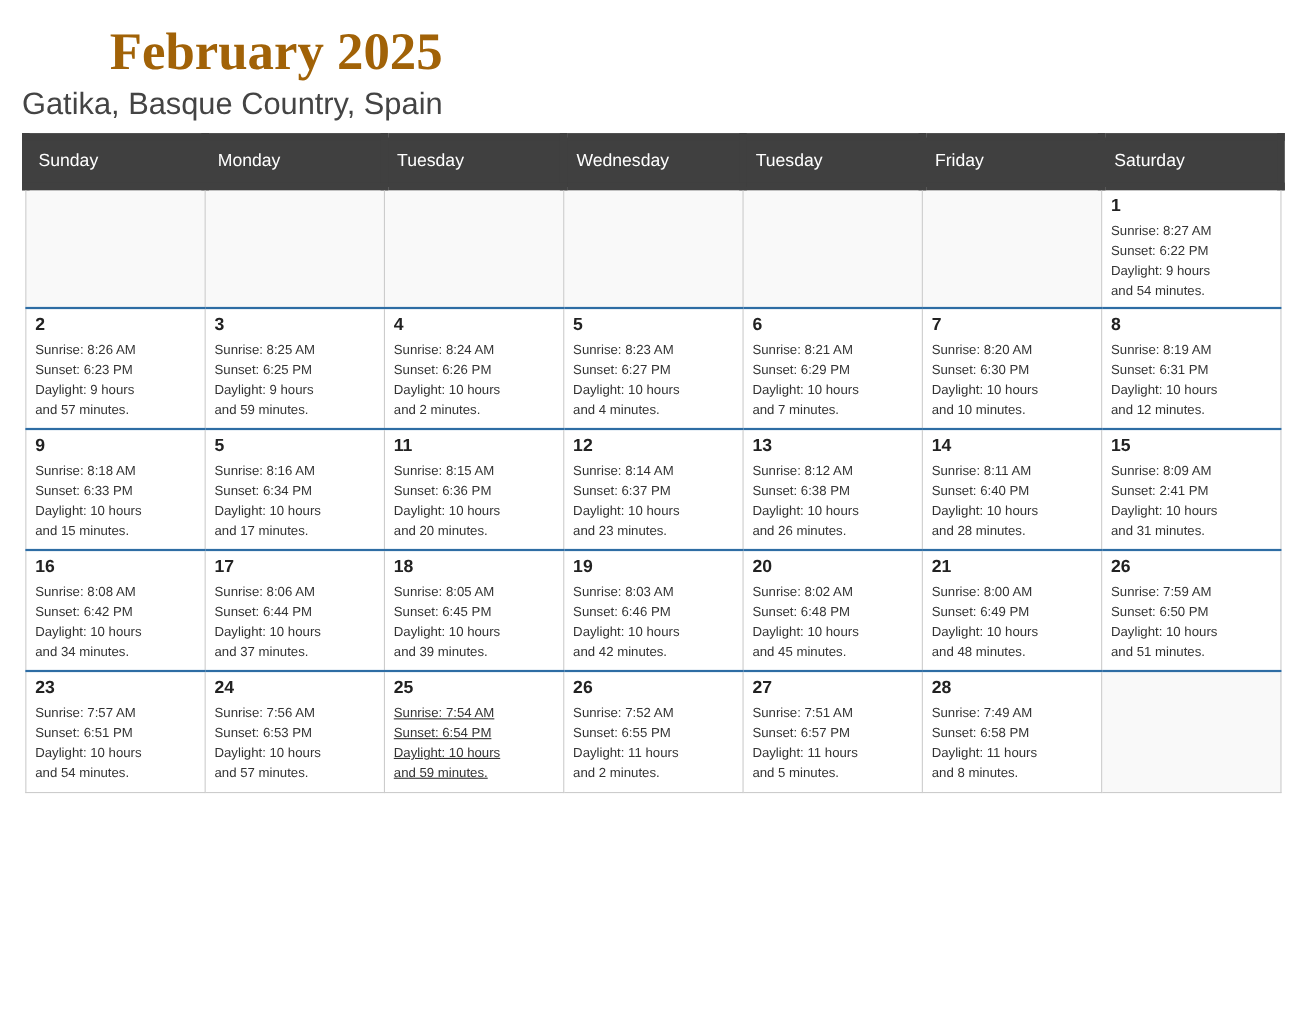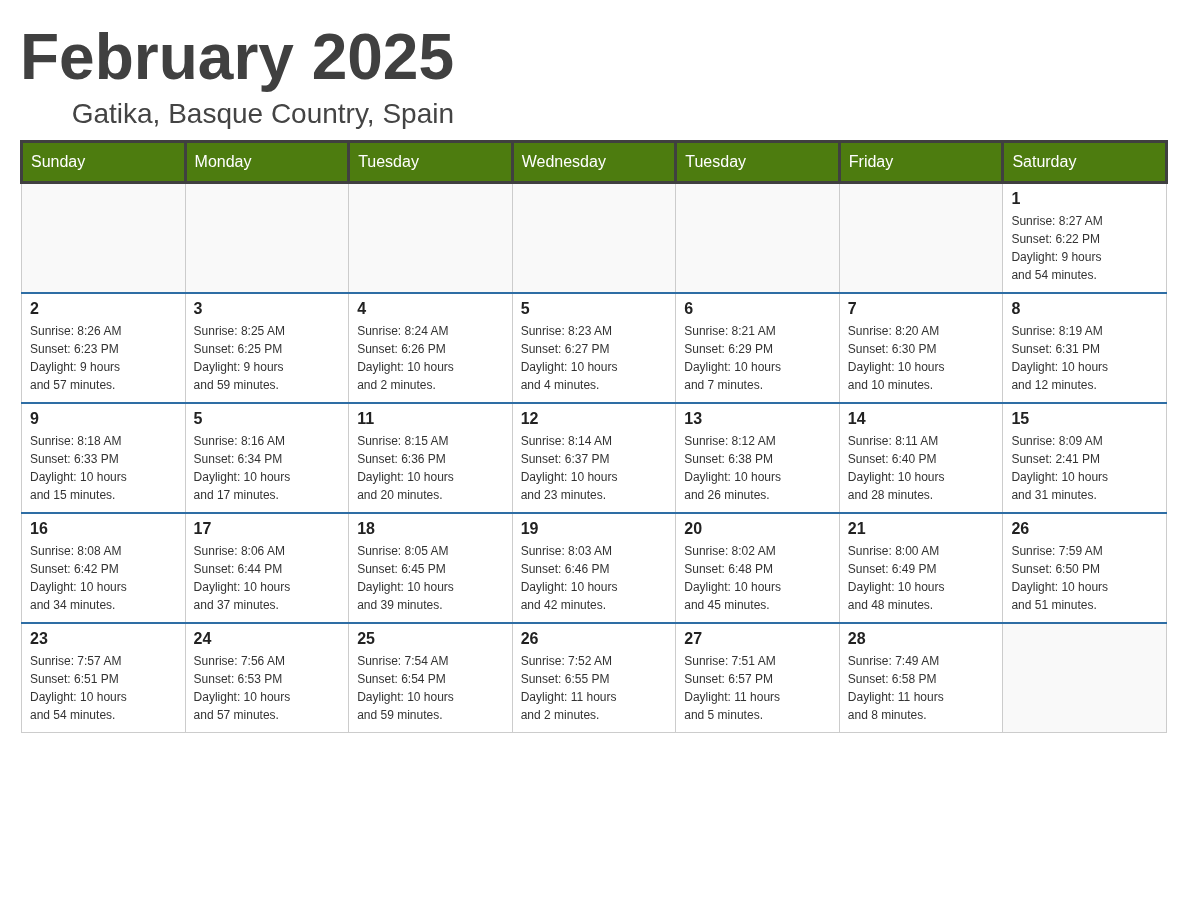--- a/index.html
+++ b/index.html
@@ -23,42 +23,43 @@
       font-weight: bold;
     }
     .logo-line {
       display: flex;
       align-items: center;
     }
     .title-section {
       text-align: right;
     }
     .month-title {
-      font-size: 64px;
+      font-size: 48px;
       font-weight: bold;
-      color: #404040;
+      color: #a16207;
+      font-family: Liberation Serif, serif;
     }
     .location {
       font-size: 28px;
       color: #444;
       margin-top: 4px;
     }
     .calendar {
       width: 100%;
       border-collapse: collapse;
       border: 1px solid #ccc;
     }
     .calendar th {
-      background-color: #4d7c0f;
+      background-color: #404040;
       color: #fff;
       font-size: 16px;
       font-weight: normal;
       padding: 10px 8px;
       text-align: left;
-      border: 3px solid #404040;
+      border: 7px solid #404040;
     }
     .calendar td {
       vertical-align: top;
       border: 1px solid #ccc;
       padding: 6px 8px;
       width: 14.28%;
       height: 110px;
       background: #fff;
     }
     .calendar td.empty {
@@ -280,21 +281,21 @@
         </td>
         <td>
           <div class="day-number">24</div>
           <div class="day-info" style="white-space: pre-line;">Sunrise: 7:56 AM
 Sunset: 6:53 PM
 Daylight: 10 hours
 and 57 minutes.</div>
         </td>
         <td>
           <div class="day-number">25</div>
-          <div class="day-info" style="white-space: pre-line;">Sunrise: 7:54 AM
+          <div class="day-info" style="white-space: pre-line; text-decoration: underline;">Sunrise: 7:54 AM
 Sunset: 6:54 PM
 Daylight: 10 hours
 and 59 minutes.</div>
         </td>
         <td>
           <div class="day-number">26</div>
           <div class="day-info" style="white-space: pre-line;">Sunrise: 7:52 AM
 Sunset: 6:55 PM
 Daylight: 11 hours
 and 2 minutes.</div>

